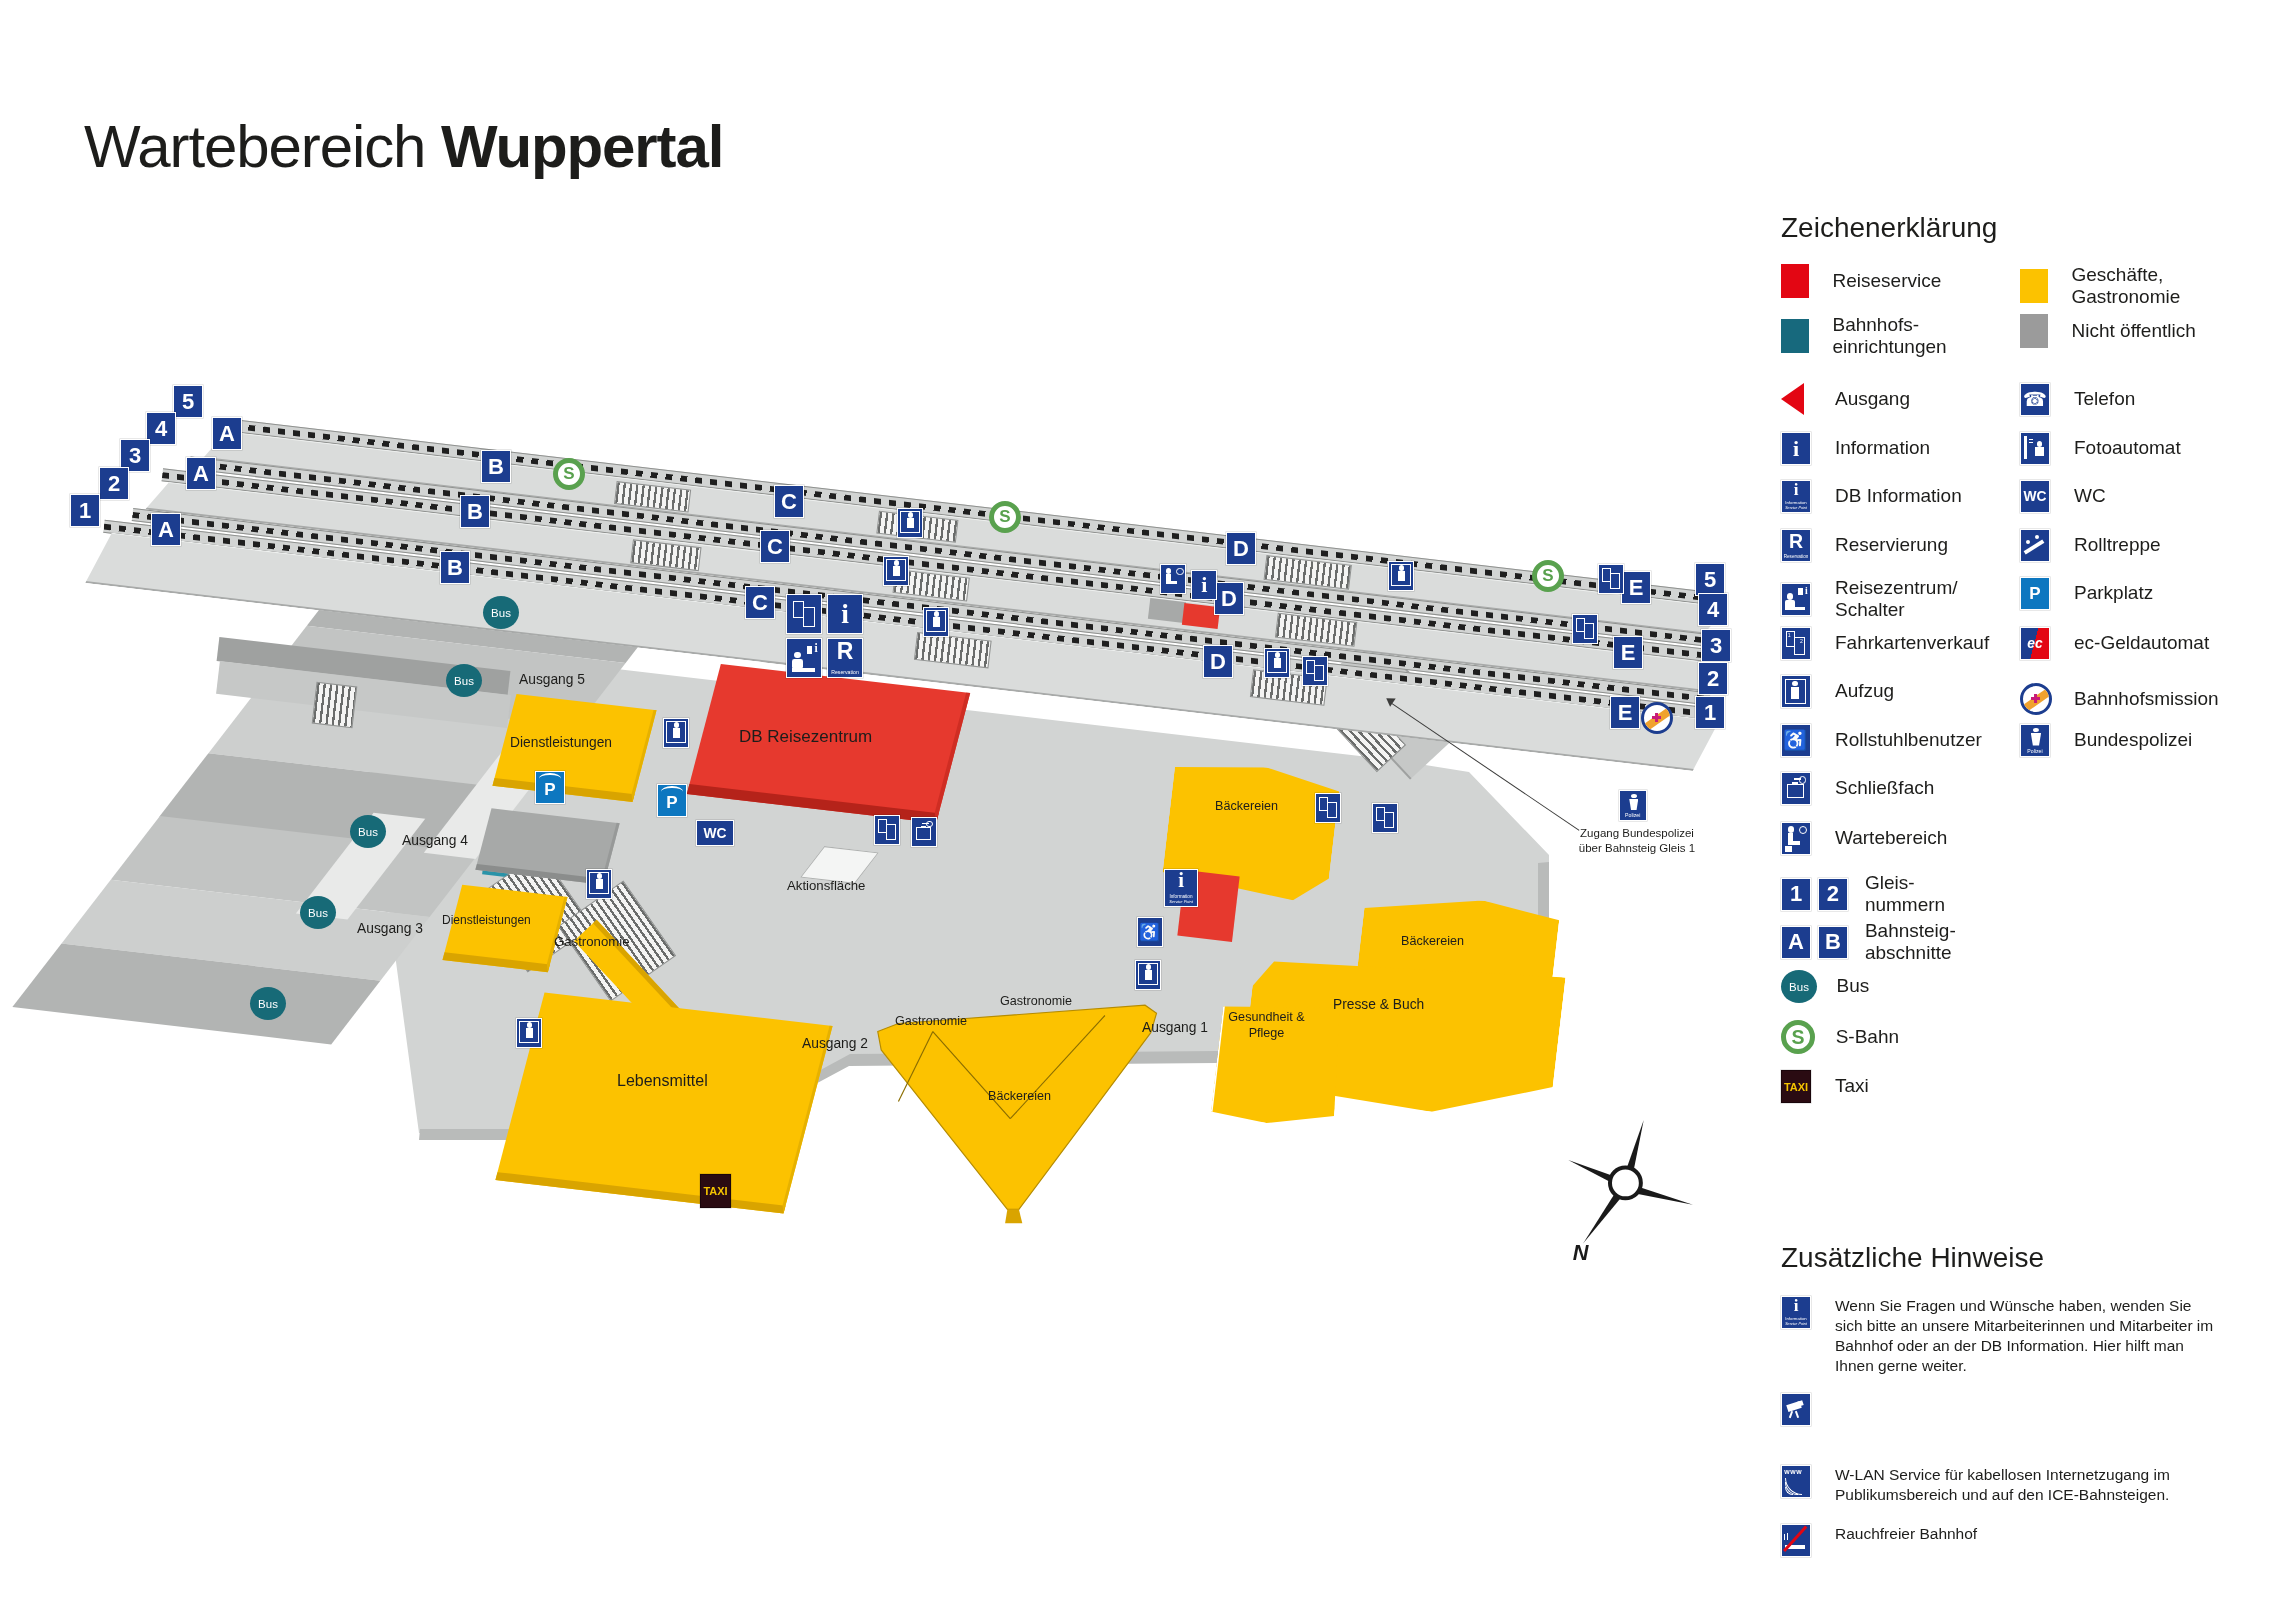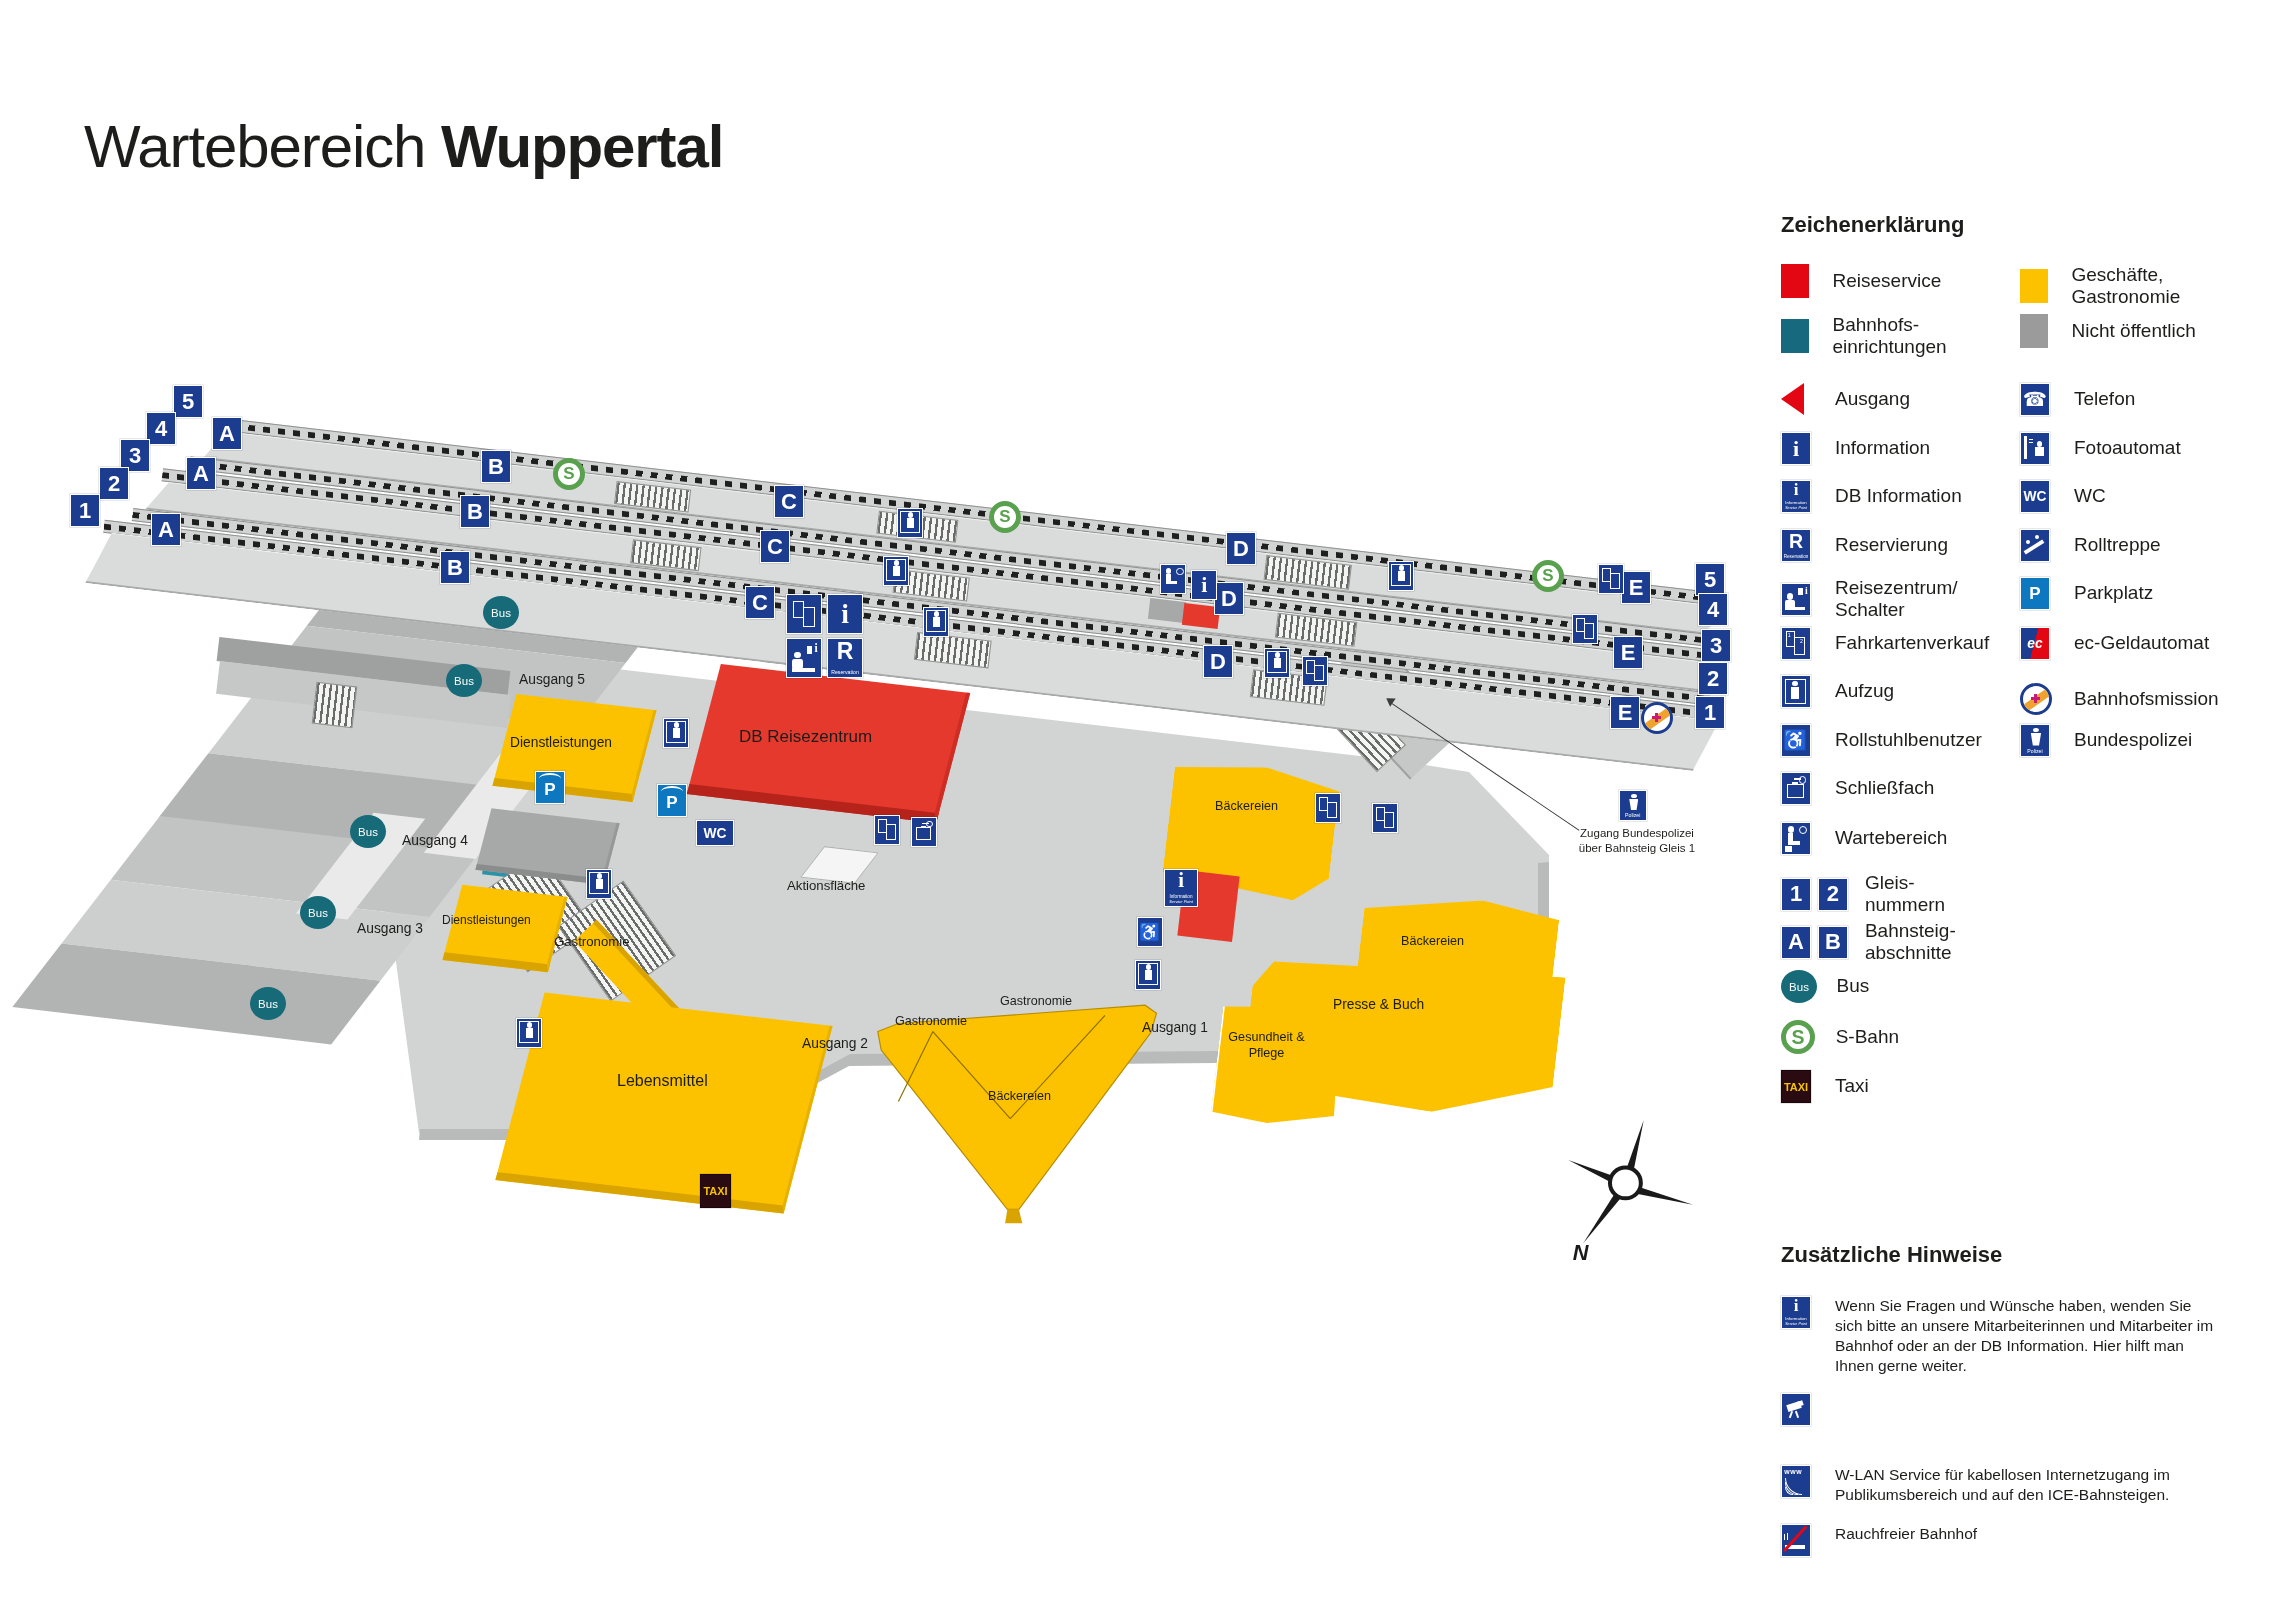--- a/index.html
+++ b/index.html
@@ -76,21 +76,21 @@
   .yellow{background:#fcc200;border-bottom:8px solid #d9a400;border-right:3.4px solid #e6b100;}
   .graybld{background:#a7a9a8;border-bottom:6.9px solid #8b8d8c;border-right:3.4px solid #979998;}
   .redbld{background:#e6392e;border-bottom:10.3px solid #b5231a;border-right:4.6px solid #cf2d23;}
   .busband{left:356px;top:562px;width:321px;height:482px;transform:rotate(6.67deg) skewX(-31deg);
            transform-origin:0 0;}
   .stripe{position:absolute;left:0;width:100%;height:69px;}
   .mlabel{position:absolute;font-size:13.8px;color:#1d1d1b;white-space:nowrap;}
   .mlabel.wrap{white-space:normal;}
 
   
-  .lheading{position:absolute;font-size:22px;font-weight:700;}
+  .lheading{position:absolute;font-size:28px;font-weight:400;}
   .lrow{position:absolute;display:flex;align-items:center;}
   .lrow .ic{position:relative;flex:0 0 auto;}
   .llabel{font-size:19px;line-height:1.16;margin-left:24px;width:172px;}
   .lrow .sign{position:relative;}
   .tiles2{display:flex;gap:6.9px;}
   
   .nrow{position:absolute;display:flex;}
   .ntext{font-size:15.5px;line-height:1.3;width:379px;margin-left:24px;}
 
   .zline{left:1389px;top:701px;width:230px;border-top:1.1px solid #3c3c3b;transform:rotate(34.1deg);transform-origin:0 0;}
@@ -510,21 +510,21 @@
     <div class="mlabel" style="left:739px;top:383px;font-size:17px;">DB Reisezentrum</div>
     <div class="mlabel" style="left:554px;top:590px;font-size:13.2px;">Gastronomie</div>
     <div class="mlabel" style="left:617px;top:728px;font-size:16px;">Lebensmittel</div>
     <div class="mlabel" style="left:787px;top:534px;font-size:13.2px;">Aktionsfläche</div>
     <div class="mlabel" style="left:895px;top:670px;font-size:12.6px;">Gastronomie</div>
     <div class="mlabel" style="left:1000px;top:650px;font-size:12.6px;">Gastronomie</div>
     <div class="mlabel" style="left:988px;top:745px;font-size:12.6px;">Bäckereien</div>
     <div class="mlabel" style="left:1215px;top:455px;font-size:12.6px;">Bäckereien</div>
     <div class="mlabel" style="left:1401px;top:590px;font-size:12.6px;">Bäckereien</div>
     <div class="mlabel" style="left:1333px;top:653px;font-size:13.8px;">Presse &amp; Buch</div>
-    <div class="mlabel wrap" style="left:1228px;top:666px;width:77px;text-align:center;font-size:12.6px;line-height:1.25;margin-top:20px;">Gesundheit &amp; Pflege</div>
+    <div class="mlabel wrap" style="left:1228px;top:666px;width:77px;text-align:center;font-size:12.6px;line-height:1.25;">Gesundheit &amp; Pflege</div>
   </div>
 
   <div class="lheading" style="left:1781px;top:212px;">Zeichenerklärung</div>
 
   <div class="lrow" style="left:1781px;top:264px;">
     <span class="ic swatch" style="background:#e30613;"></span>
     <span class="llabel">Reiseservice</span>
   </div>
   <div class="lrow" style="left:1781px;top:314px;">
     <span class="ic swatch" style="background:#17697d;"></span>

